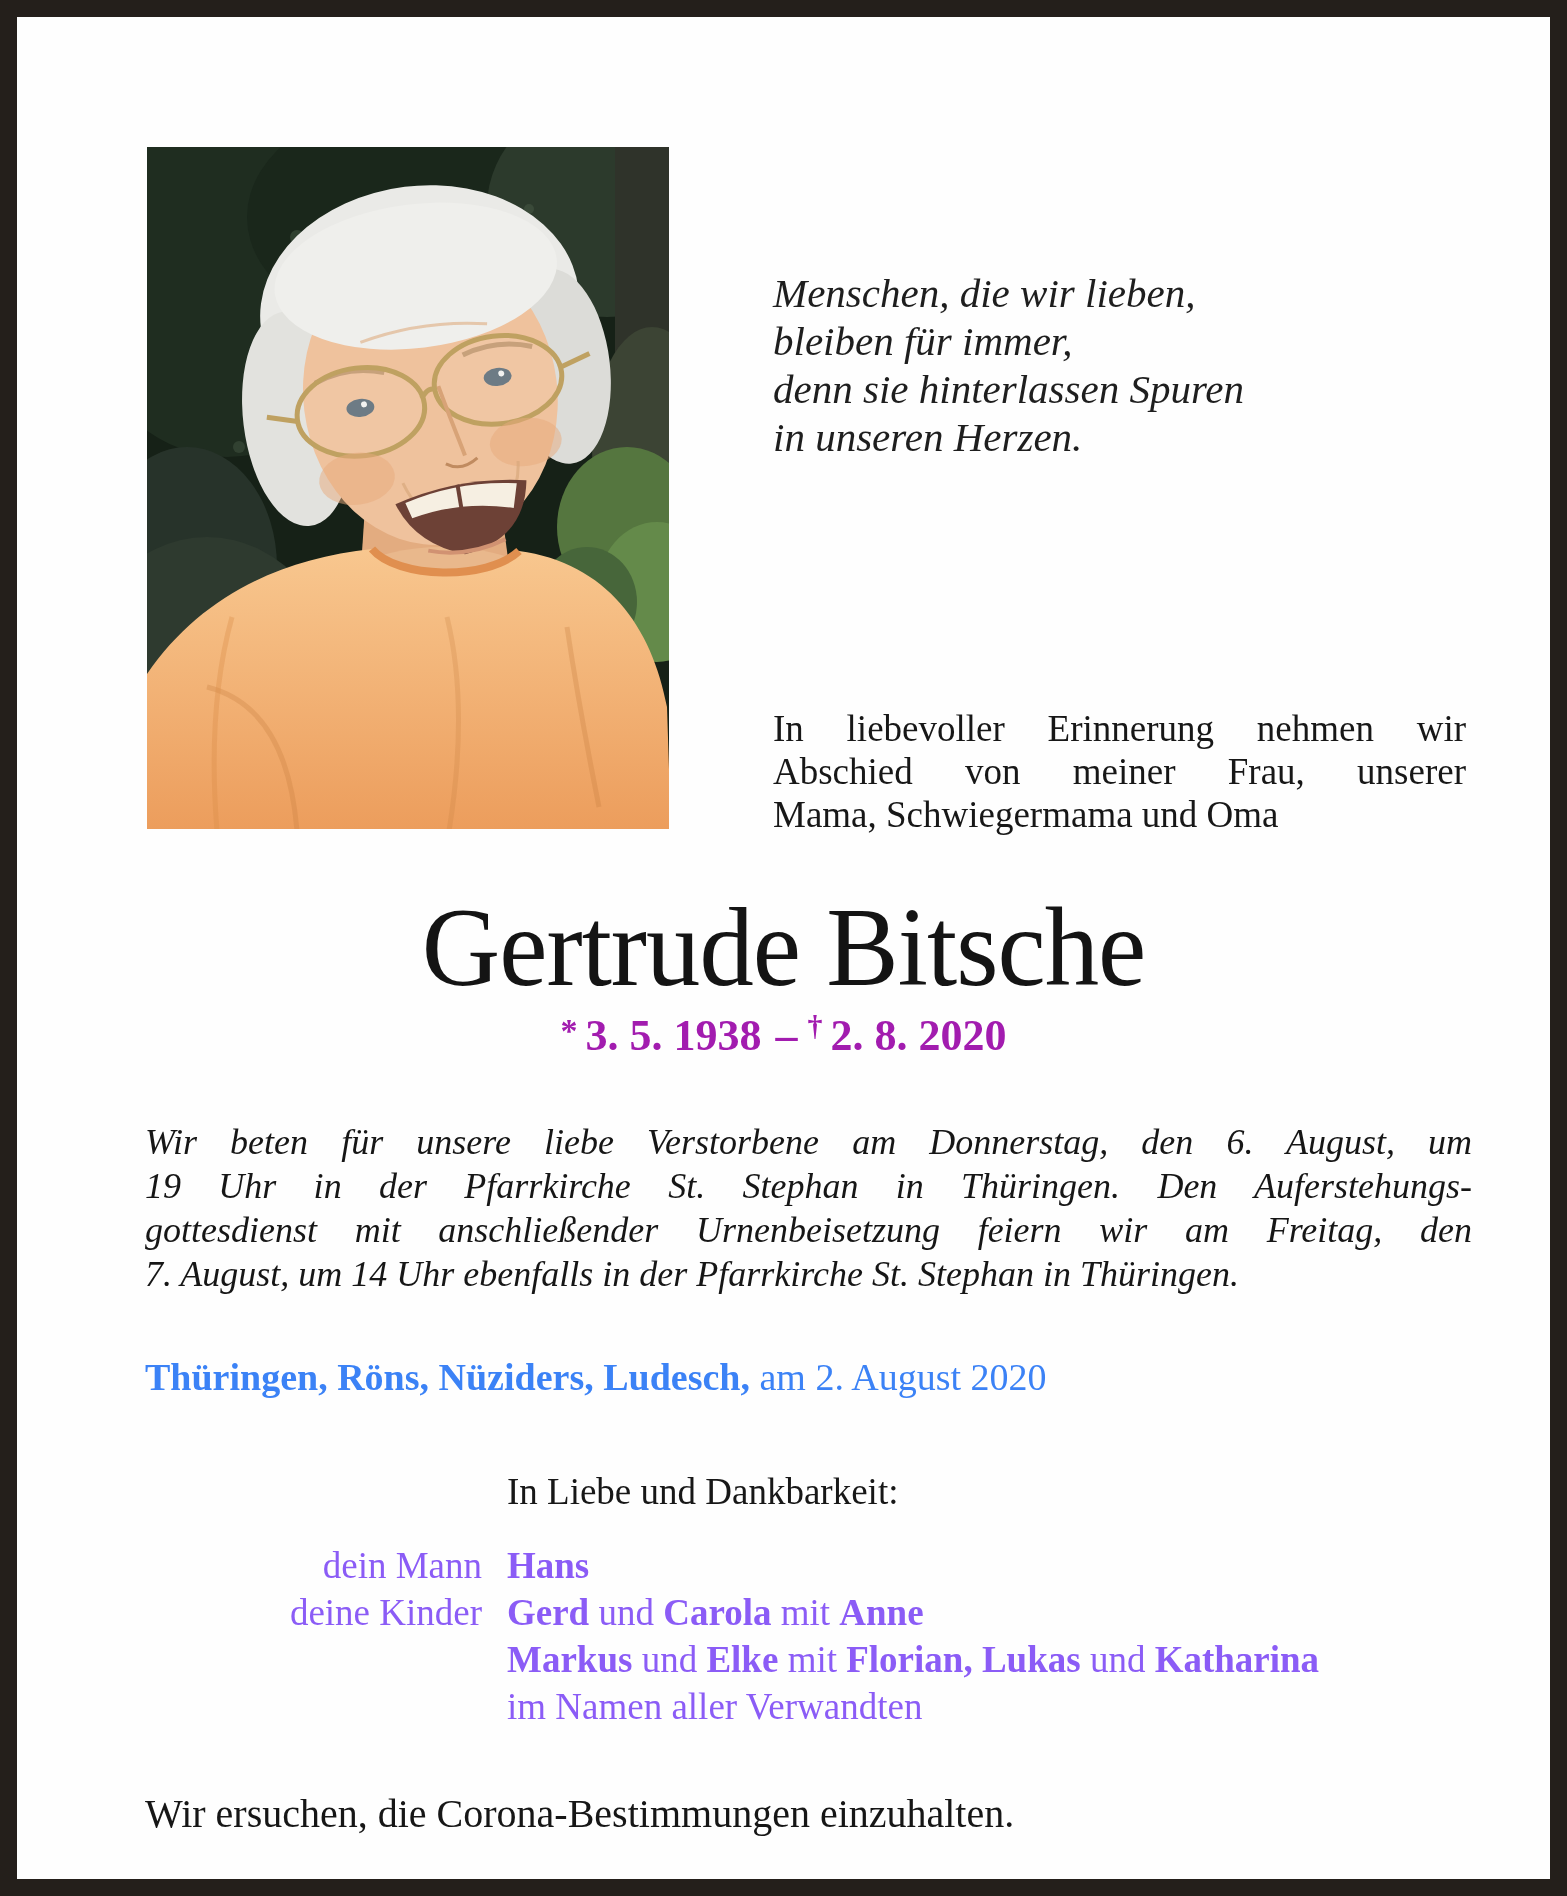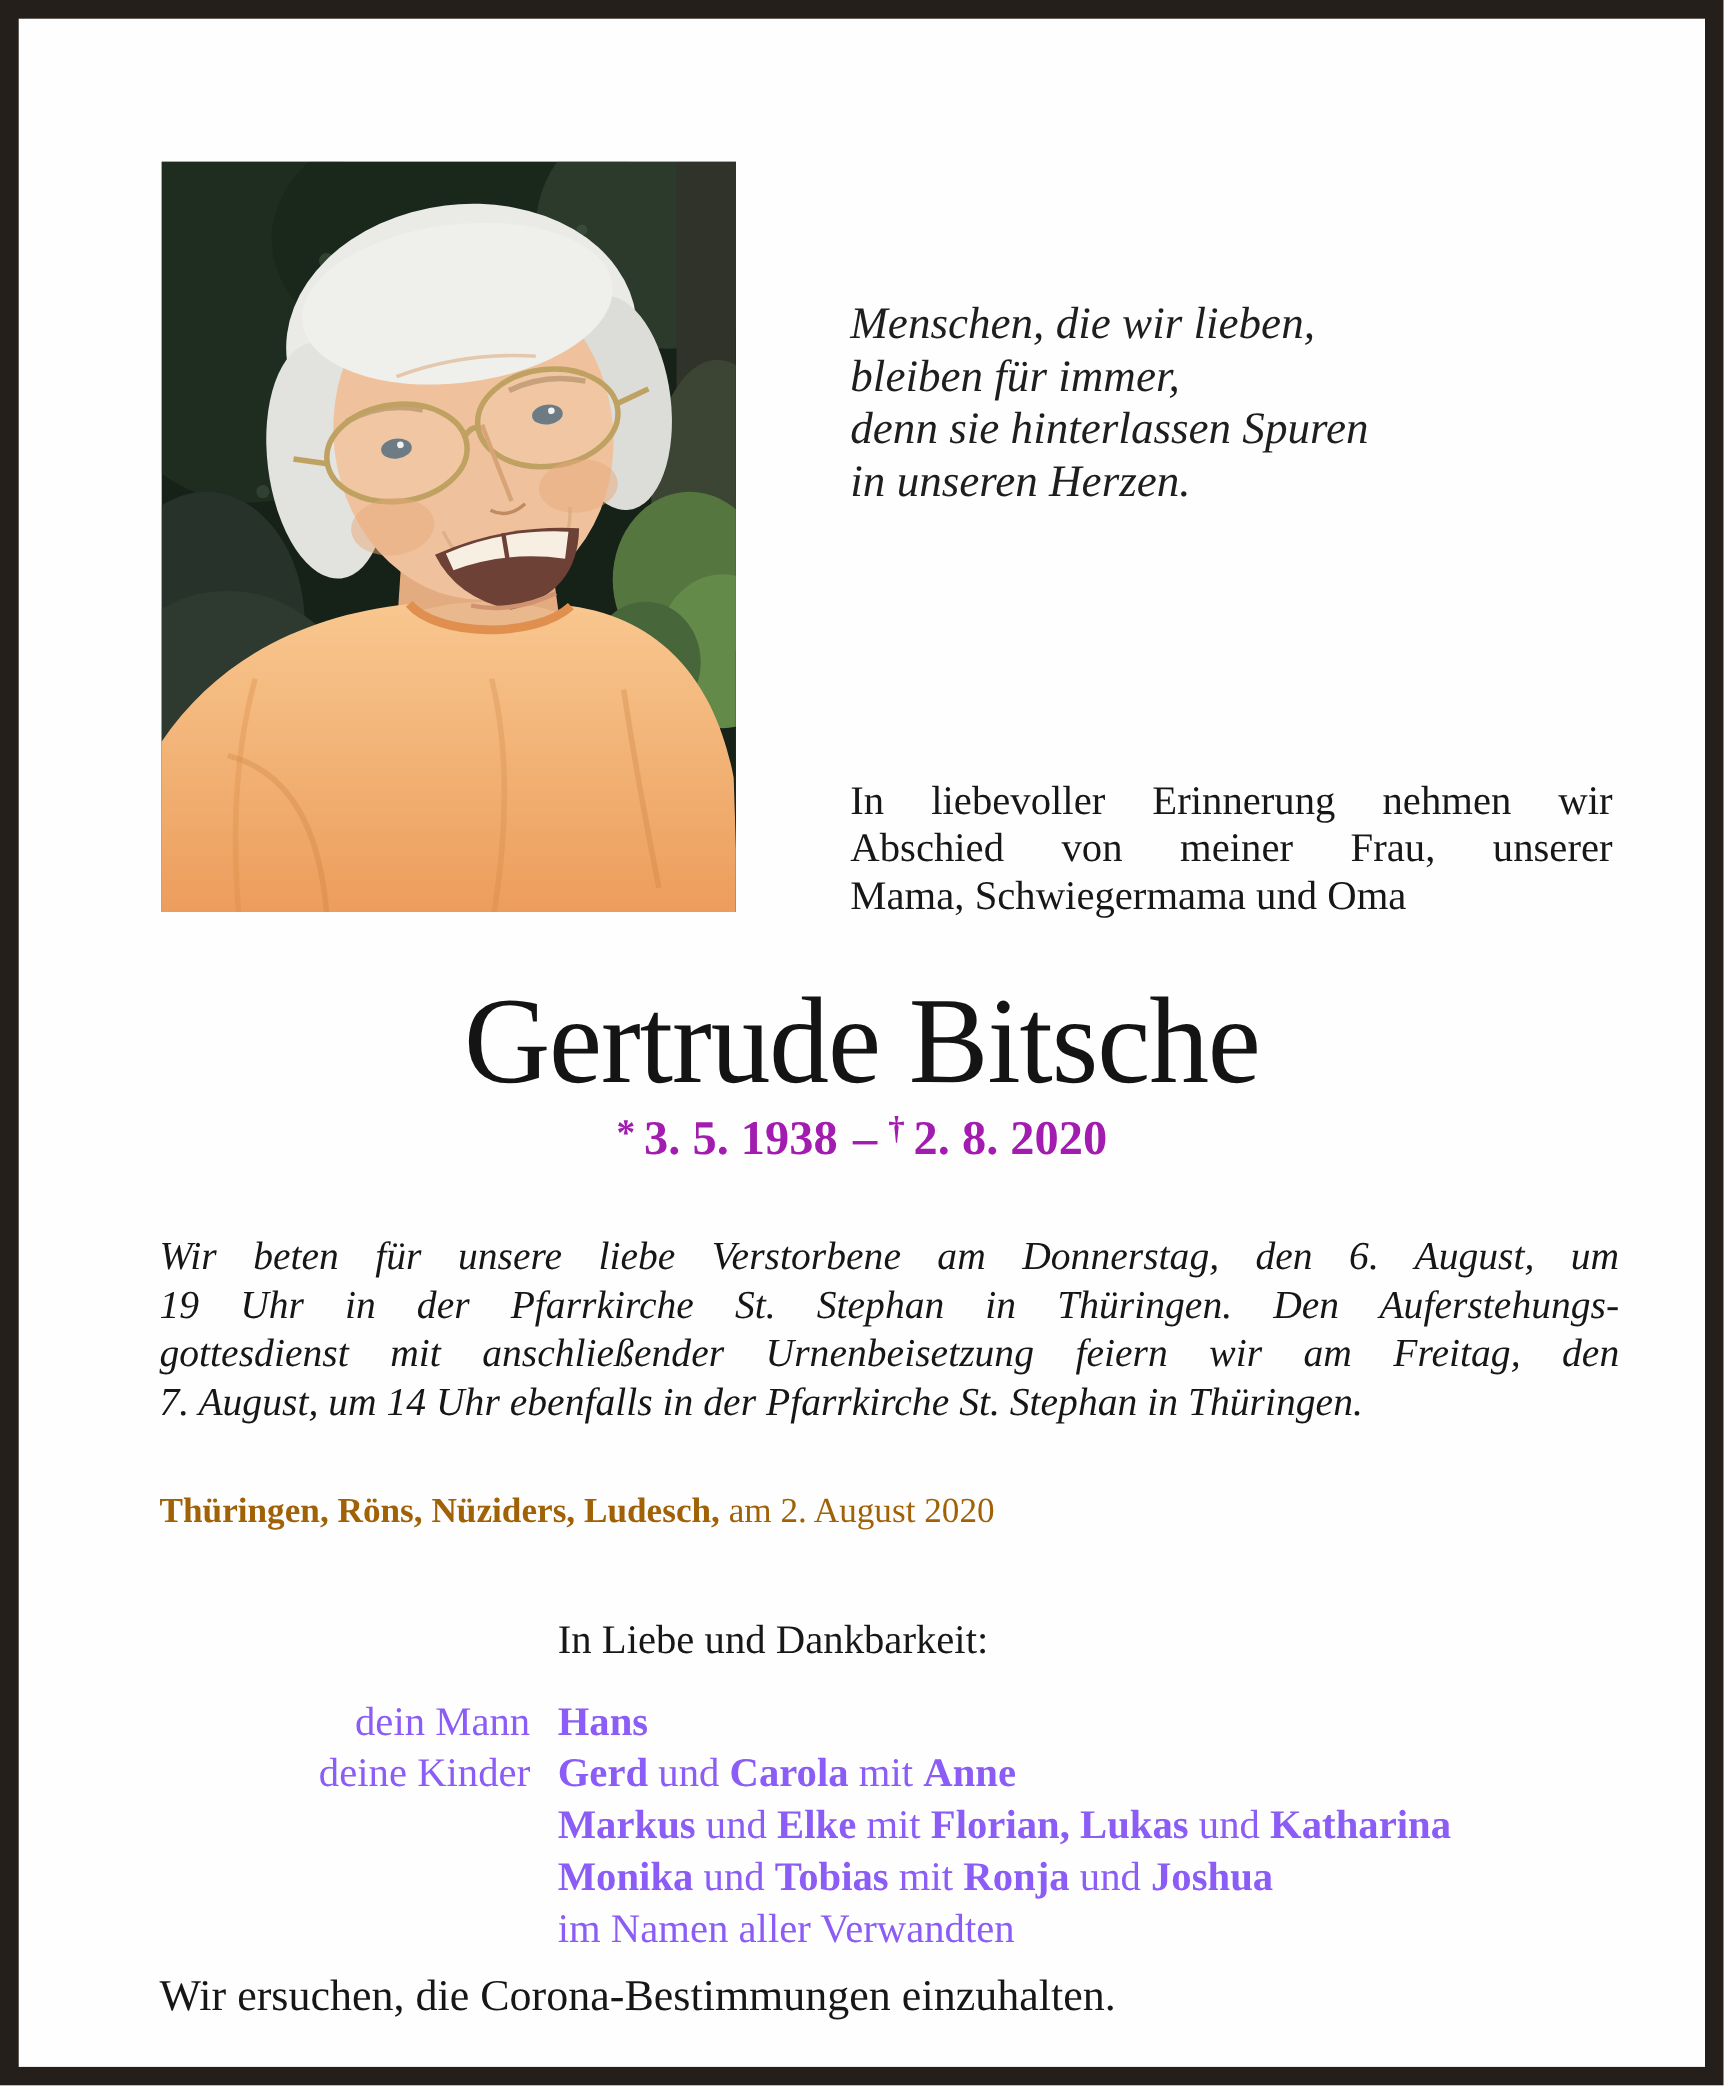--- a/index.html
+++ b/index.html
@@ -44,21 +44,21 @@
   }
   .dates .star{font-size:34px;vertical-align:8px;margin-right:8px;}
   .dates .dash{margin:0 10px 0 14px;}
   .dates .dagger{font-size:30px;vertical-align:14px;margin-right:8px;}
   .notice{
     position:absolute;left:128px;top:1103px;width:1327px;
     font-size:36px;line-height:44px;color:#161616;font-style:italic;
   }
   .locline{
     position:absolute;left:128px;top:1338px;width:1327px;
-    font-size:32px;white-space:nowrap;color:#a16207;
+    font-size:38px;white-space:nowrap;color:#3b82f6;
   }
   .b{font-weight:700;}
   .closing-heading{
     position:absolute;left:490px;top:1442px;
     font-size:37px;color:#171717;margin-top:11px;
   }
   .family{
     position:absolute;left:128px;top:1500px;width:1327px;
     font-size:37px;line-height:47px;color:#8b5cf6;margin-top:25px;
   }
@@ -189,21 +189,20 @@
     <div class="frow">
       <div class="flabel">deine Kinder</div>
       <div class="fnames"><span class="b">Gerd</span><span> und </span><span class="b">Carola</span><span> mit </span><span class="b">Anne</span></div>
     </div>
     <div class="frow">
       <div class="flabel"></div>
       <div class="fnames"><span class="b">Markus</span><span> und </span><span class="b">Elke</span><span> mit </span><span class="b">Florian, Lukas</span><span> und </span><span class="b">Katharina</span></div>
     </div>
     <div class="frow">
       <div class="flabel"></div>
-      <div class="fnames"><span class="b">Monika</span><span> und </span><span class="b">Tobias</span><span> mit </span><span class="b">Ronja</span><span> und </span><span class="b">Joshua</span></div>
     </div>
     <div class="frow">
       <div class="flabel"></div>
       <div class="fnames"><span>im Namen aller Verwandten</span></div>
     </div>
   </div>
 
   <div class="footer">Wir ersuchen, die Corona-Bestimmungen einzuhalten.</div>
 
 </div>

